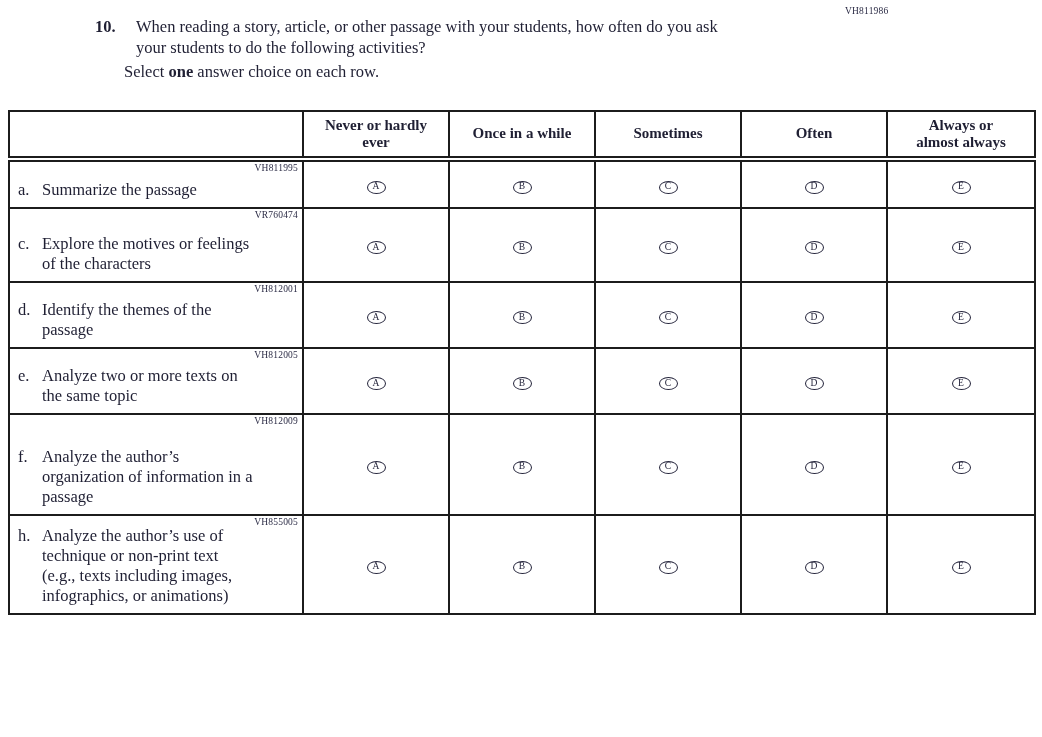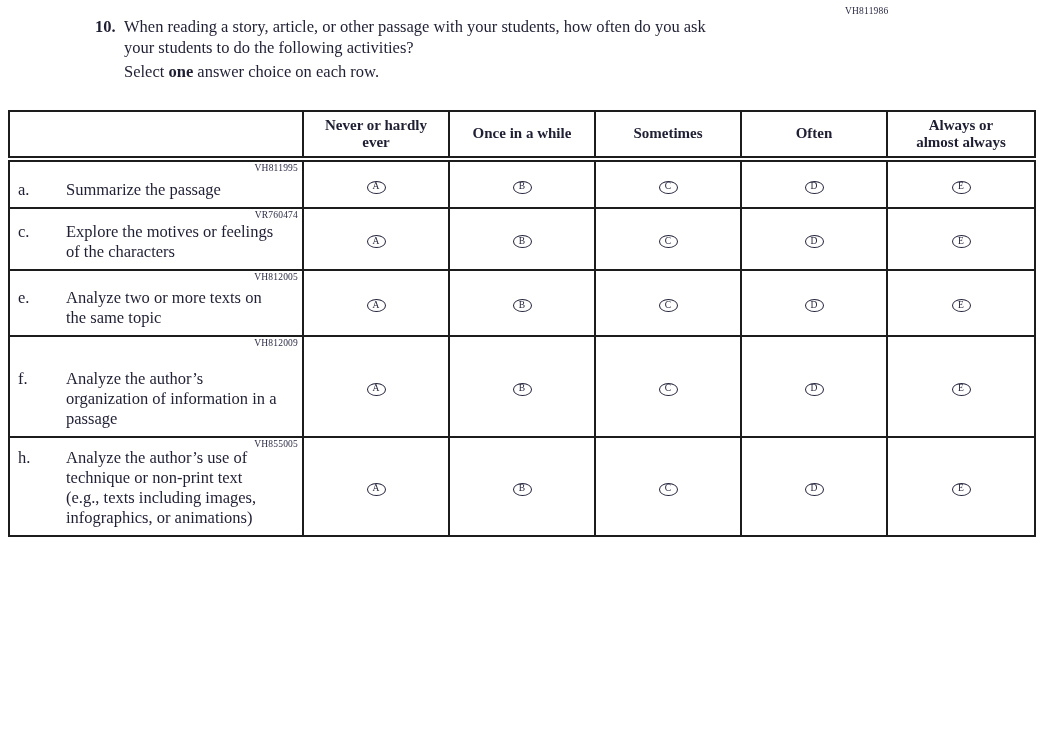--- a/index.html
+++ b/index.html
@@ -11,20 +11,21 @@
     position:relative;
     overflow:hidden;
   }
   .top-code {
     position:absolute; left:845px; top:6px;
     font-size:9.5px; color:#2b2b45; letter-spacing:0.2px;
   }
   .question {
     position:absolute; left:95px; top:16px;
     display:flex;
+    gap:12px;
   }
   .qnum {
     font-weight:bold; font-size:16.5px; line-height:1.3;
     flex:0 0 29px;
   }
   .qtext {
     font-size:16.5px; line-height:1.3;
     white-space:pre-line;
   }
   .instruction {
@@ -54,21 +55,21 @@
     position:relative;
     vertical-align:bottom;
     padding:6px 14px 7px 8px;
   }
   .row-code {
     position:absolute; top:1px; right:4px;
     font-size:9.5px; color:#2b2b45; letter-spacing:0.2px;
   }
   .item { display:flex; font-size:16.5px; line-height:1.22; }
   .item-letter { flex:0 0 24px; }
-  .item-text { white-space:pre-line;margin-left:24px; }
+  .item-text { white-space:pre-line; }
 
   td.opt { text-align:center; vertical-align:middle; }
   .bubble {
     display:inline-flex; align-items:center; justify-content:center;
     width:19px; height:13px;
     border:1px solid #23233a; border-radius:50%;
     font-size:9.5px; line-height:1; color:#23233a;
     cursor:pointer;
     box-sizing:border-box;
   }
@@ -115,27 +116,42 @@
             <span class="item-letter">a.</span>
             <span class="item-text">Summarize the passage</span>
           </div>
       </td>
       <td class="opt"><span class="bubble">A</span></td>
       <td class="opt"><span class="bubble">B</span></td>
       <td class="opt"><span class="bubble">C</span></td>
       <td class="opt"><span class="bubble">D</span></td>
       <td class="opt"><span class="bubble">E</span></td>
     </tr>
-    <tr style="height:62px">
+    <tr style="height:74px">
       <td class="label-cell">
         <span class="row-code">VR760474</span>
         <div class="item">
             <span class="item-letter">c.</span>
             <span class="item-text">Explore the motives or feelings
 of the characters</span>
+          </div>
+      </td>
+      <td class="opt"><span class="bubble">A</span></td>
+      <td class="opt"><span class="bubble">B</span></td>
+      <td class="opt"><span class="bubble">C</span></td>
+      <td class="opt"><span class="bubble">D</span></td>
+      <td class="opt"><span class="bubble">E</span></td>
+    </tr>
+    <tr style="height:66px">
+      <td class="label-cell">
+        <span class="row-code">VH812001</span>
+        <div class="item">
+            <span class="item-letter">d.</span>
+            <span class="item-text">Identify the themes of the
+passage</span>
           </div>
       </td>
       <td class="opt"><span class="bubble">A</span></td>
       <td class="opt"><span class="bubble">B</span></td>
       <td class="opt"><span class="bubble">C</span></td>
       <td class="opt"><span class="bubble">D</span></td>
       <td class="opt"><span class="bubble">E</span></td>
     </tr>
     <tr style="height:66px">
       <td class="label-cell">

